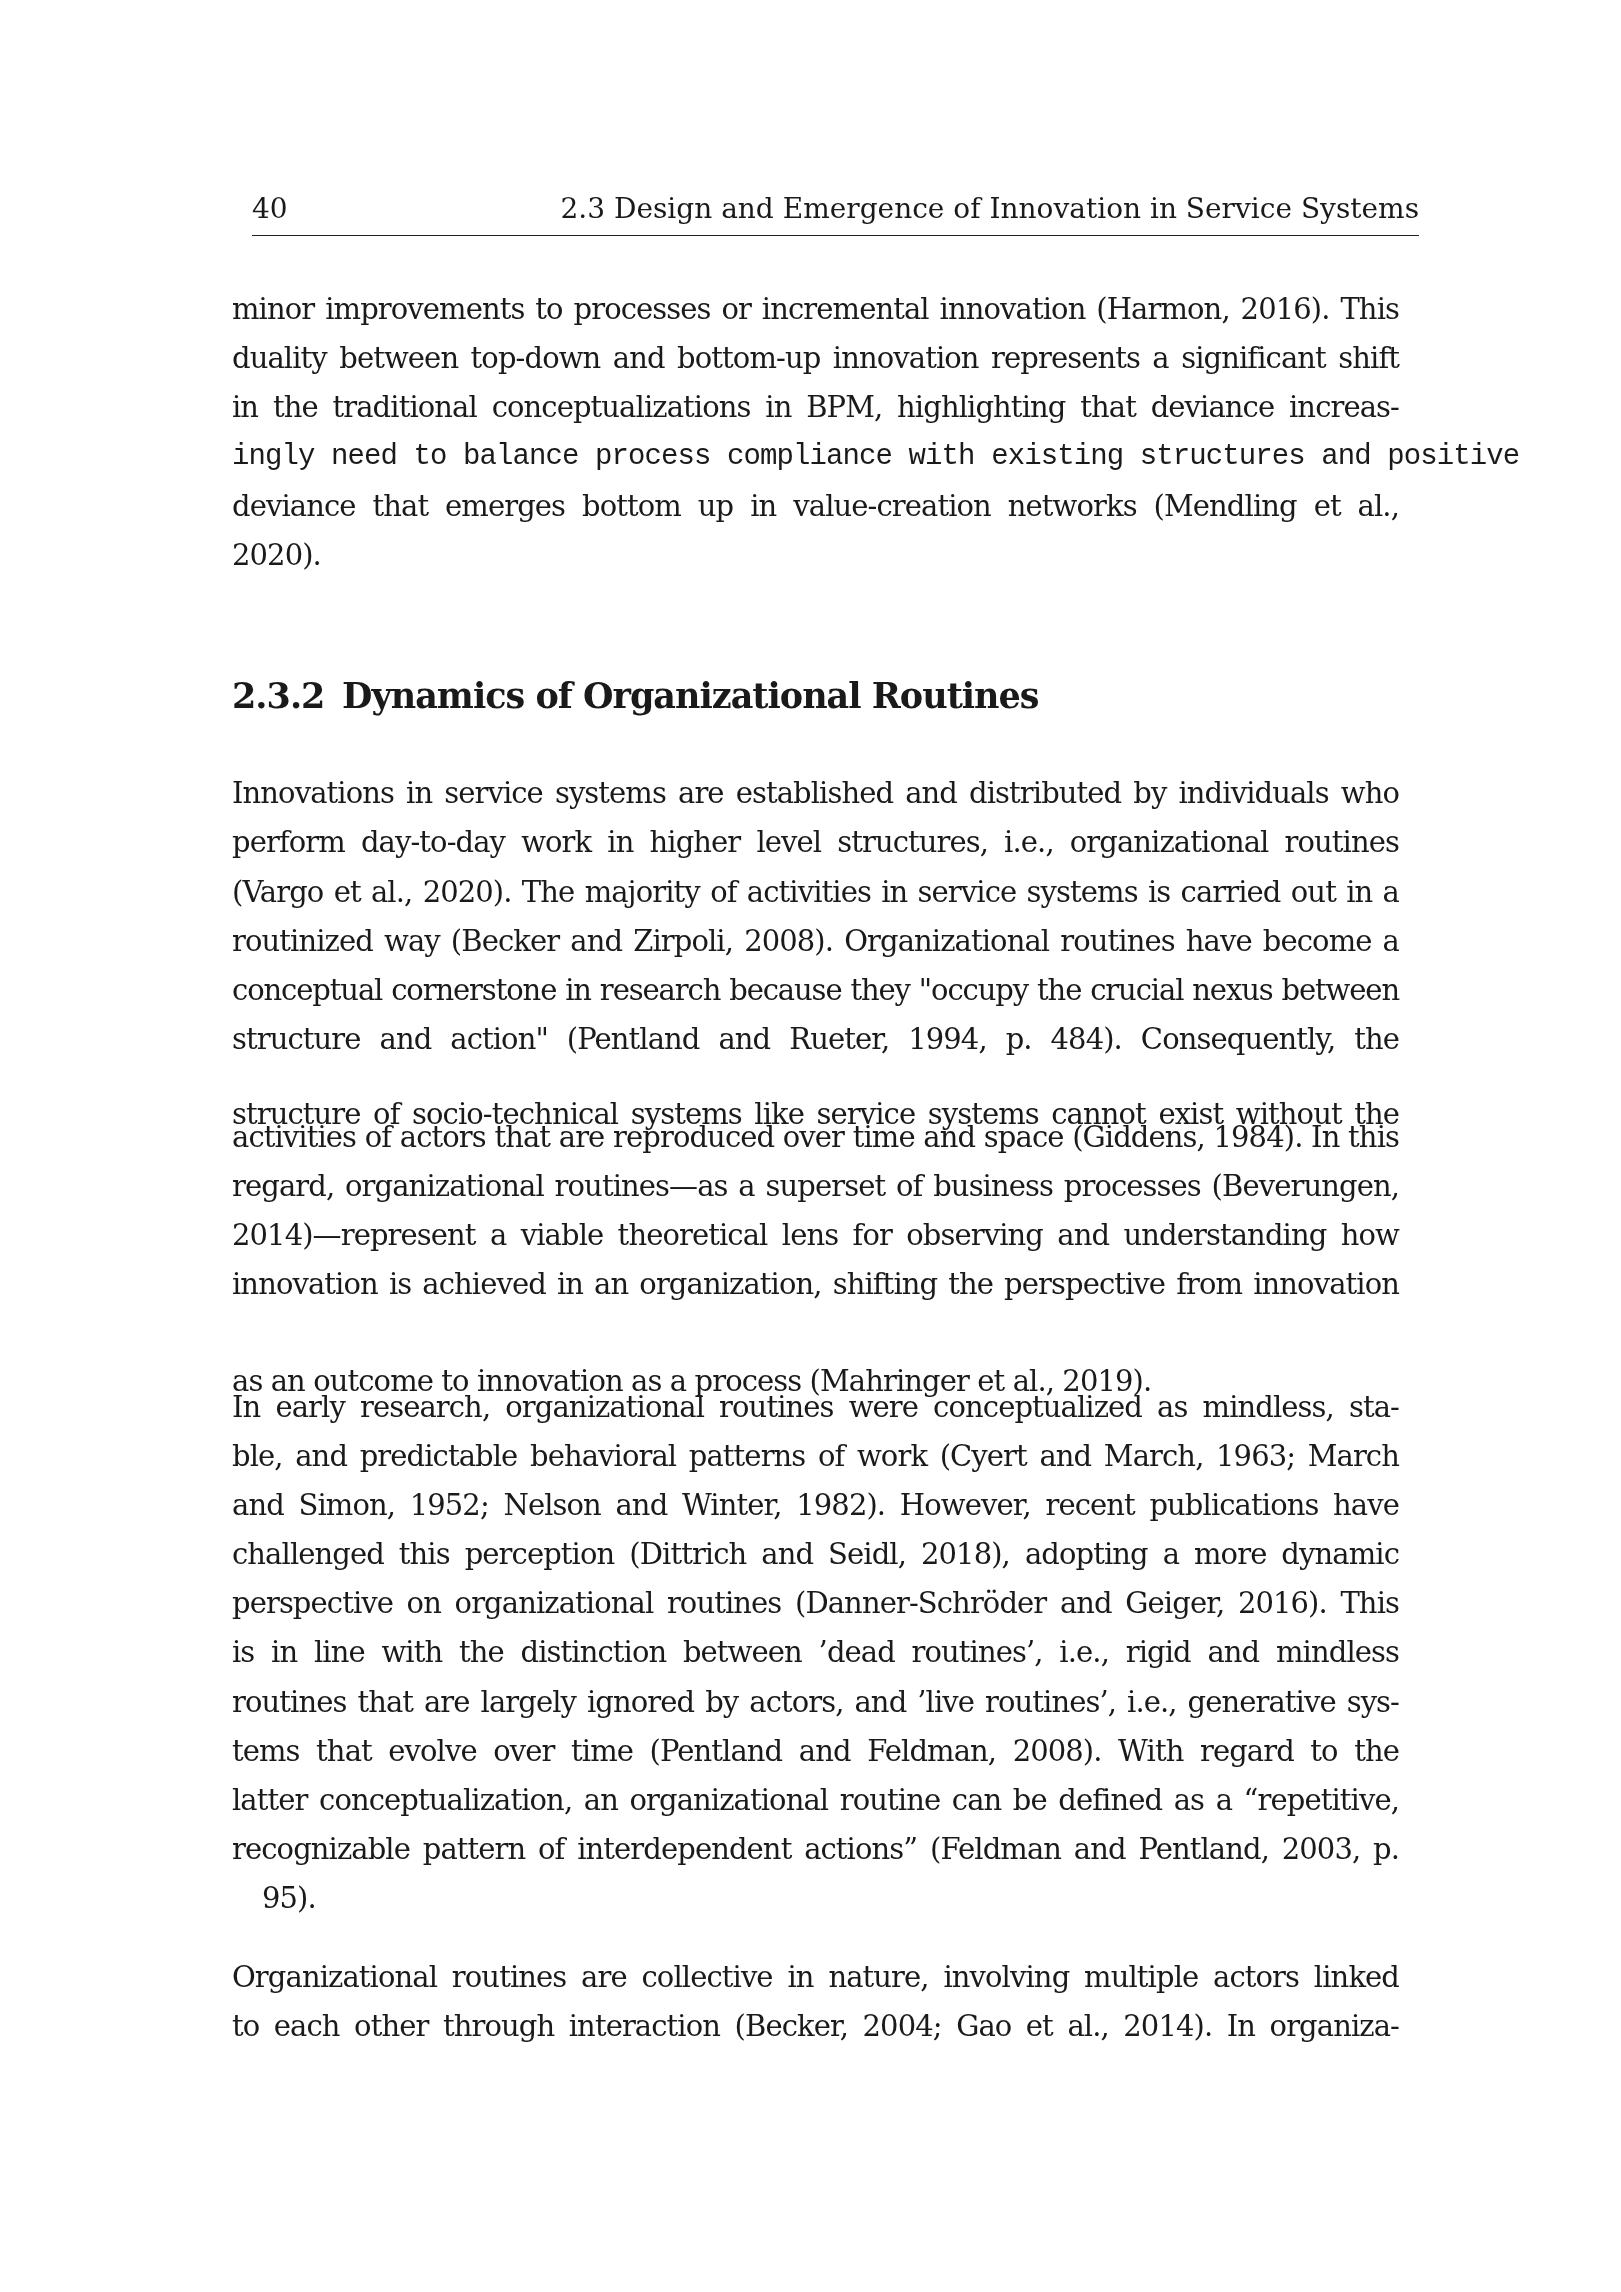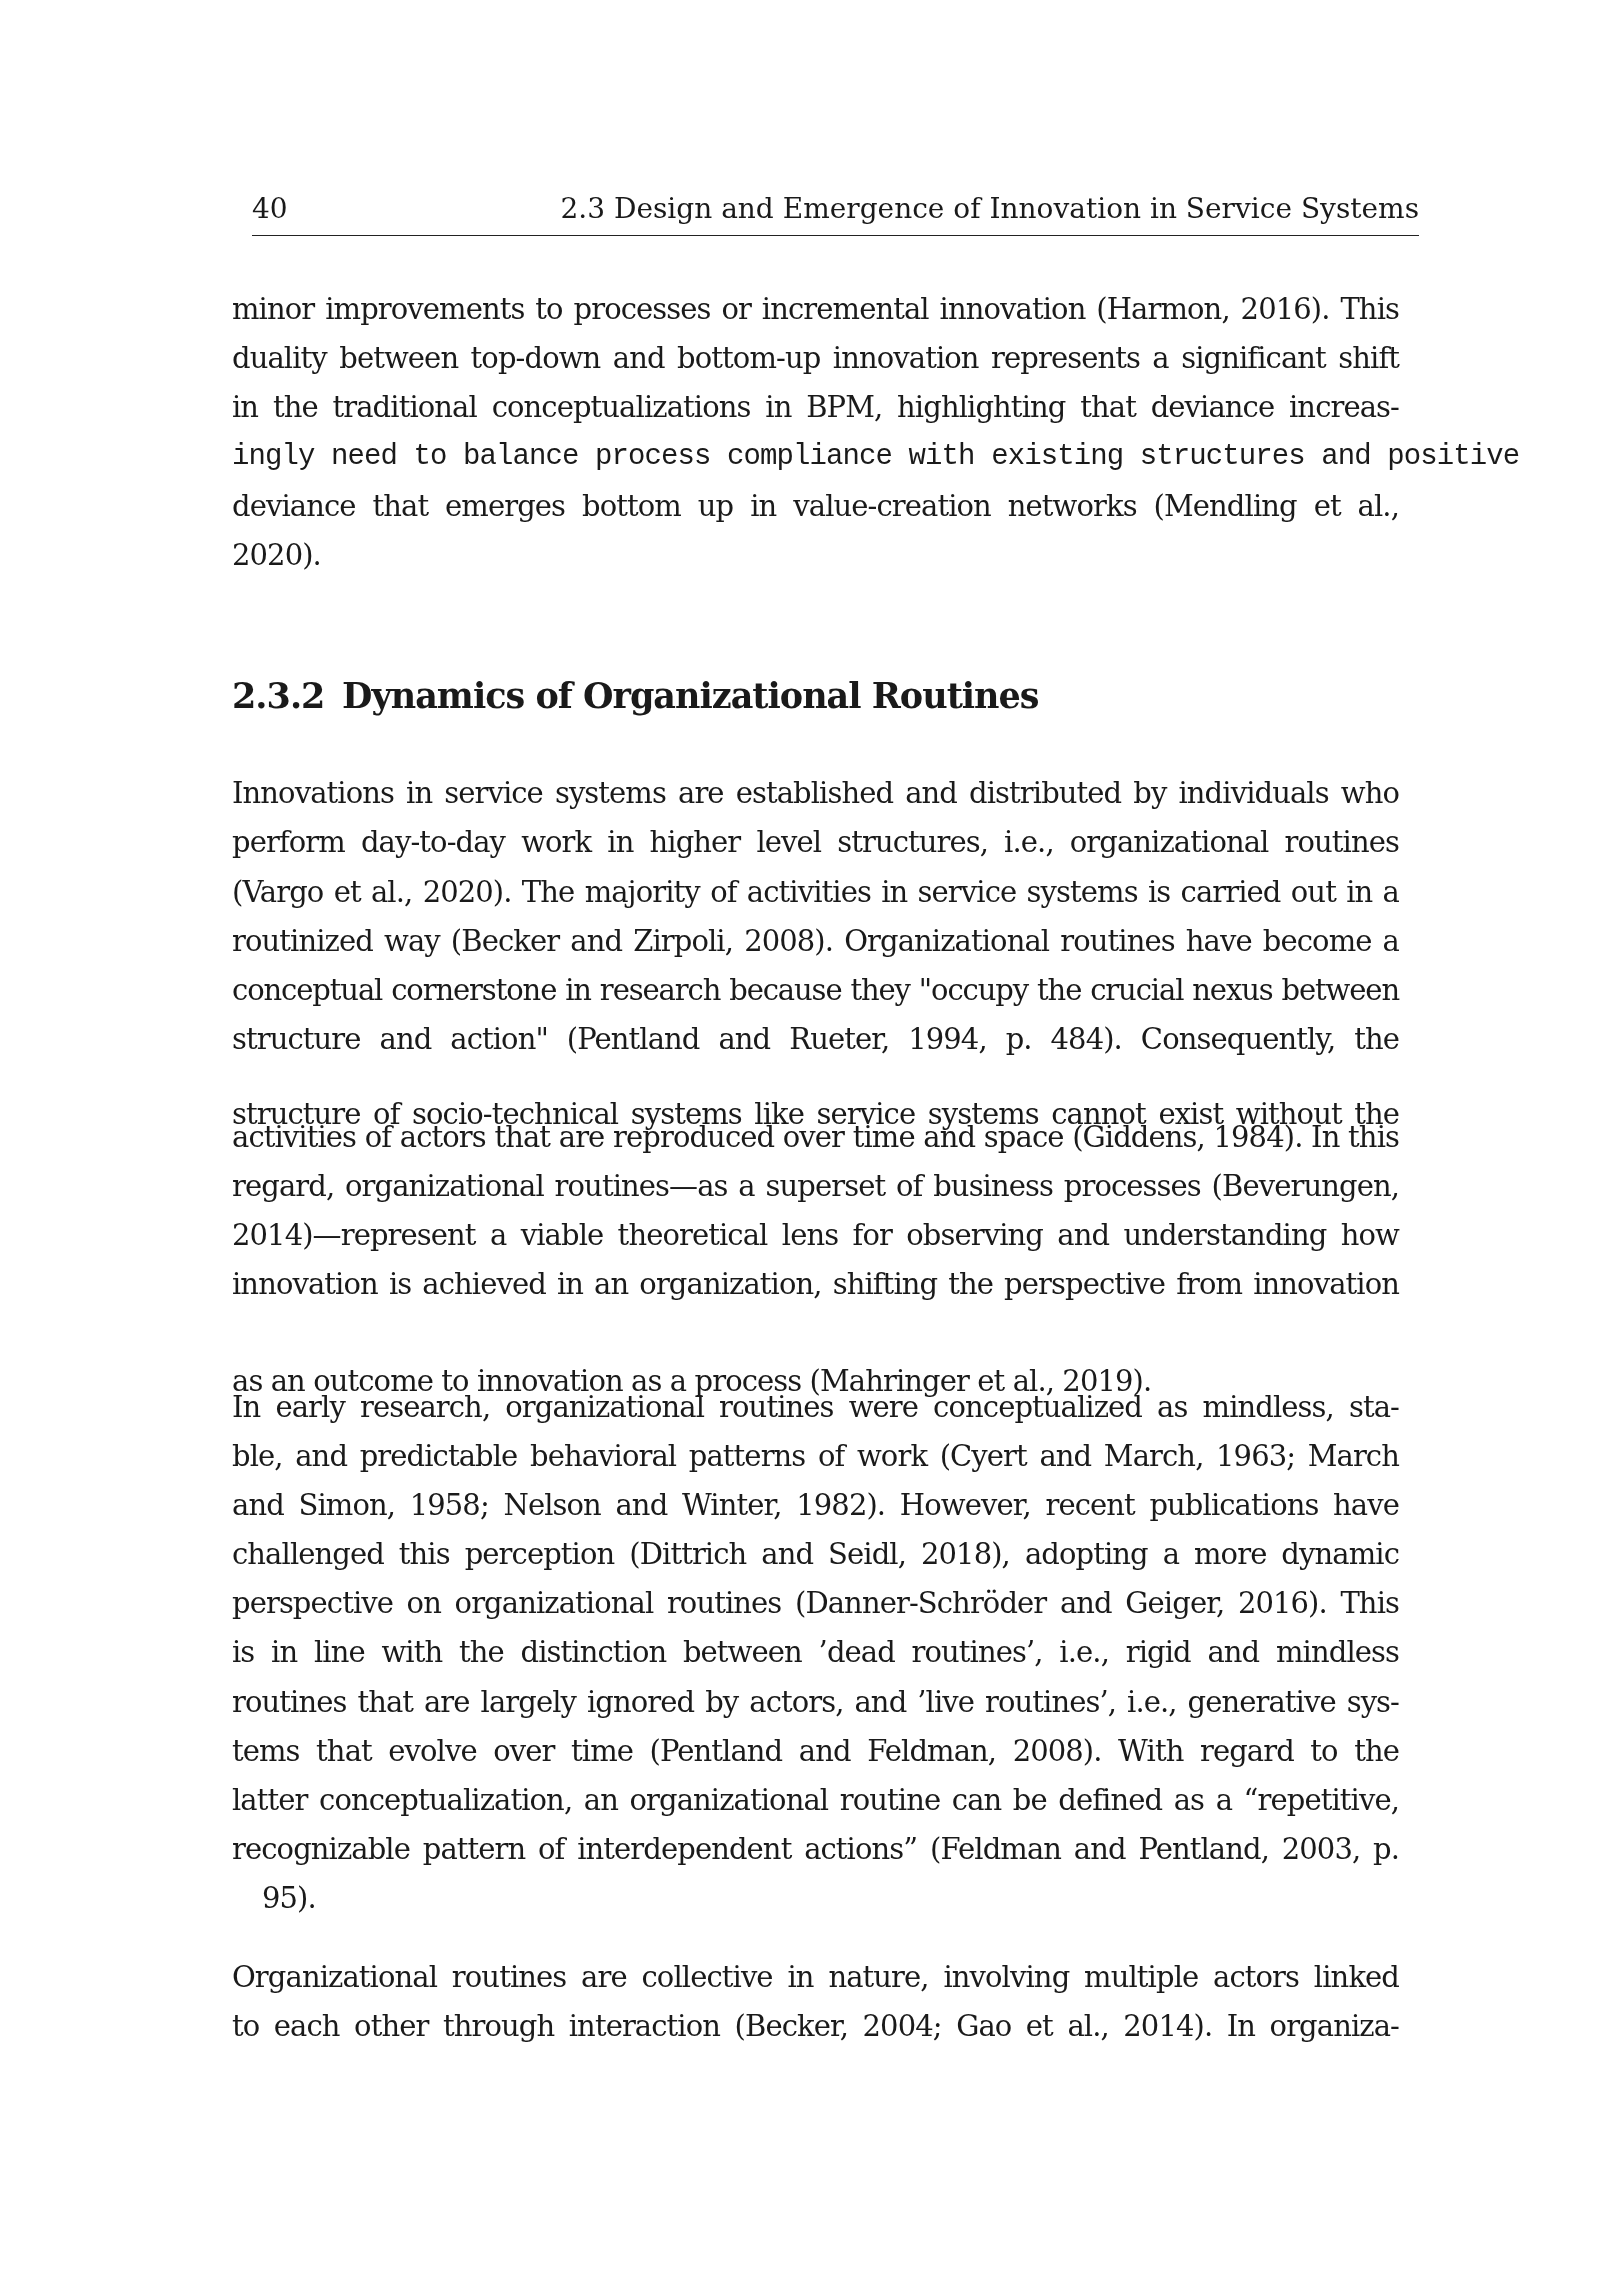--- a/index.html
+++ b/index.html
@@ -47,21 +47,21 @@
       <div class="line" style="top: 1095px;">structure of socio-technical systems like service systems cannot exist without the</div>
       <div class="line" style="top: 1118px;">activities of actors that are reproduced over time and space (Giddens, 1984). In this</div>
       <div class="line" style="top: 1167px;">regard, organizational routines—as a superset of business processes (Beverungen,</div>
       <div class="line" style="top: 1216px;">2014)—represent a viable theoretical lens for observing and understanding how</div>
       <div class="line" style="top: 1265px;">innovation is achieved in an organization, shifting the perspective from innovation</div>
       <div class="line last" style="top: 1362px;">as an outcome to innovation as a process (Mahringer et al., 2019).</div>
     </div>
   <div id="p2">
       <div class="line" style="top: 1388px;">In early research, organizational routines were conceptualized as mindless, sta-</div>
       <div class="line" style="top: 1437px;">ble, and predictable behavioral patterns of work (Cyert and March, 1963; March</div>
-      <div class="line" style="top: 1486px;">and Simon, 1958; Nelson and Winter, 1982). However, recent publications have</div>
+      <div class="line" style="top: 1486px;">and Simon, 1952; Nelson and Winter, 1982). However, recent publications have</div>
       <div class="line" style="top: 1535px;">challenged this perception (Dittrich and Seidl, 2018), adopting a more dynamic</div>
       <div class="line" style="top: 1584px;">perspective on organizational routines (Danner-Schröder and Geiger, 2016). This</div>
       <div class="line" style="top: 1633px;">is in line with the distinction between ’dead routines’, i.e., rigid and mindless</div>
       <div class="line" style="top: 1683px;">routines that are largely ignored by actors, and ’live routines’, i.e., generative sys-</div>
       <div class="line" style="top: 1732px;">tems that evolve over time (Pentland and Feldman, 2008). With regard to the</div>
       <div class="line" style="top: 1781px;">latter conceptualization, an organizational routine can be defined as a “repetitive,</div>
       <div class="line" style="top: 1830px;">recognizable pattern of interdependent actions” (Feldman and Pentland, 2003, p.</div>
       <div class="line last" style="top: 1879px; margin-left: 30px;">95).</div>
     </div>
   <div id="p3">

